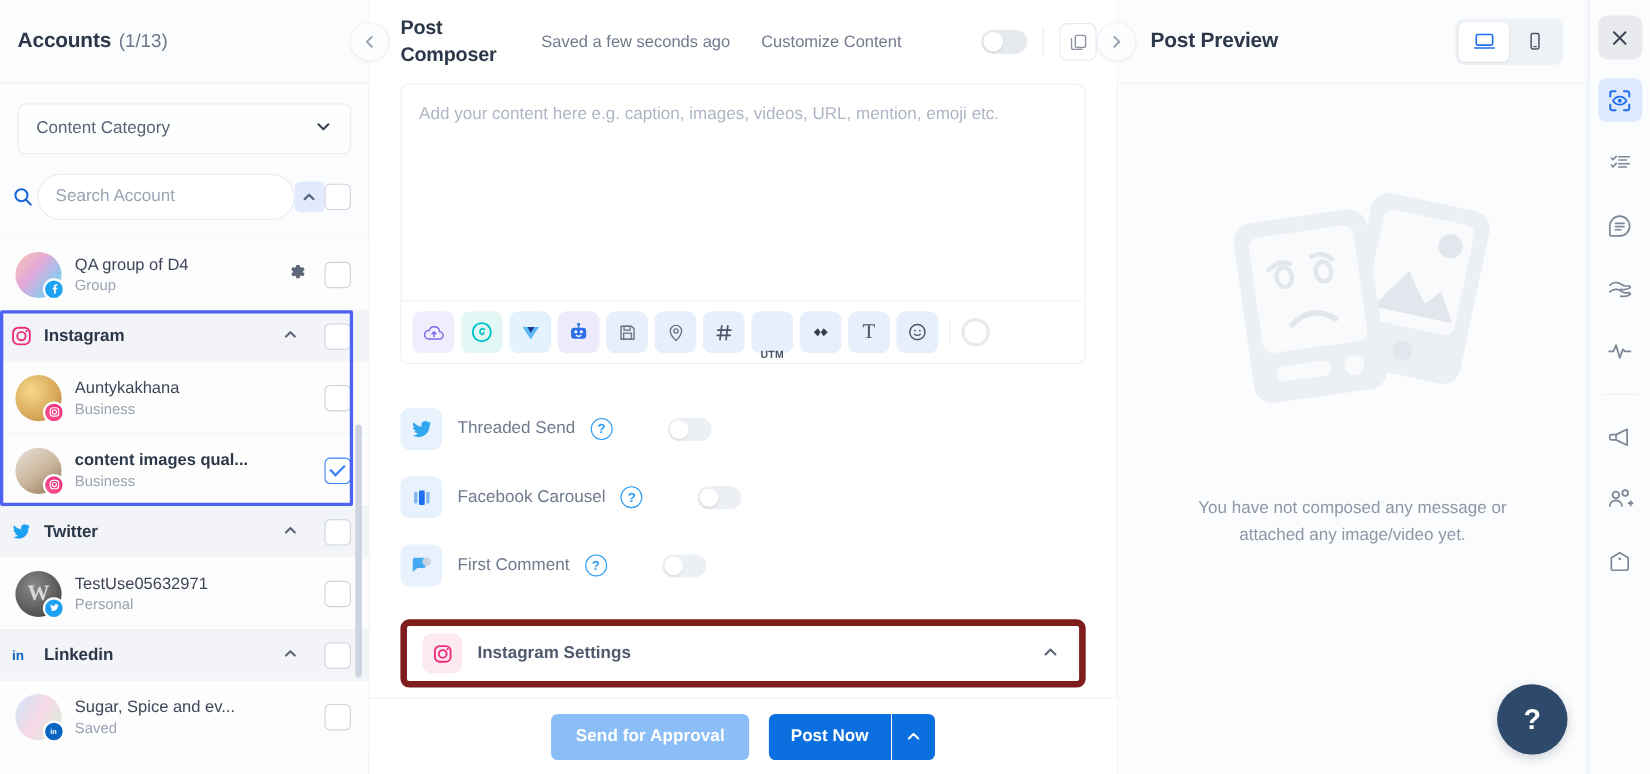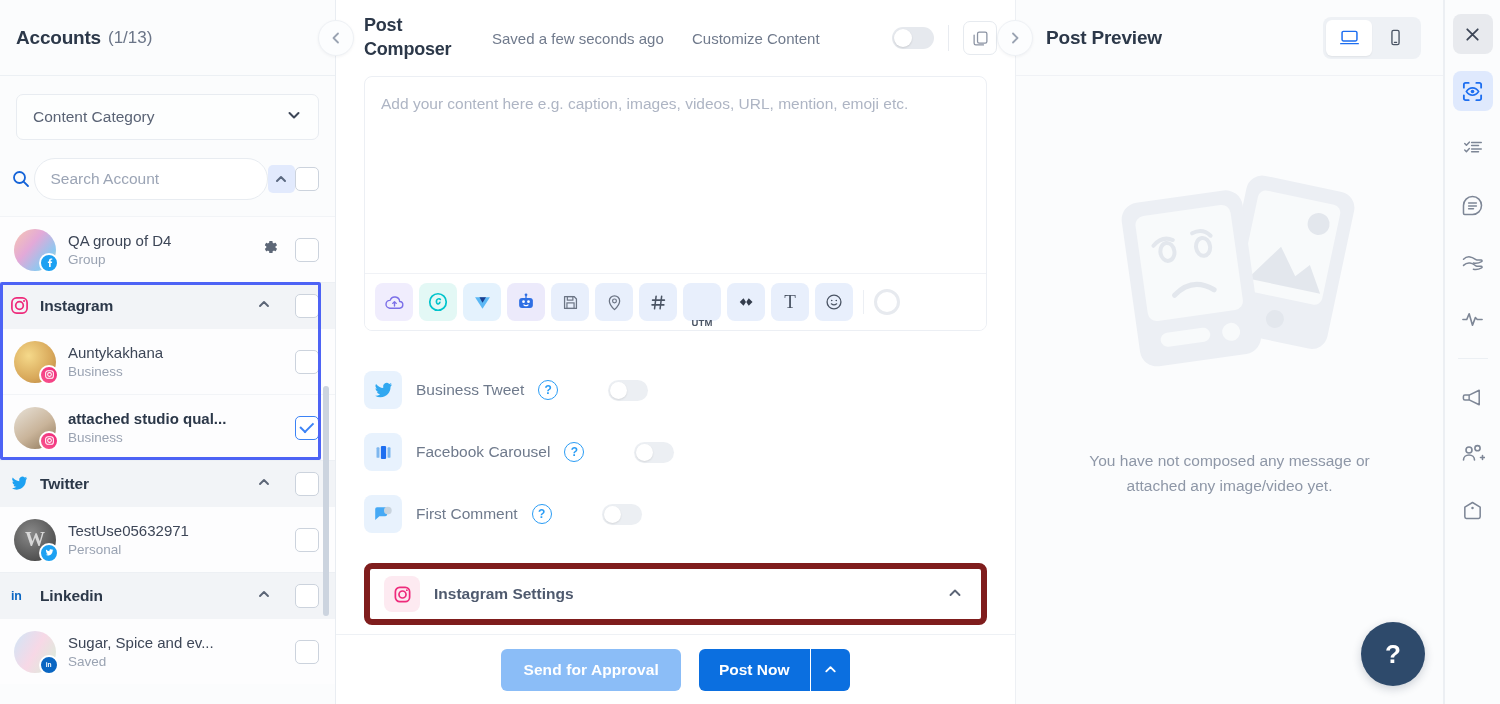--- a/index.html
+++ b/index.html
@@ -451,21 +451,21 @@
             <div class="avatar-wrap">
               <div class="avatar" style="background:linear-gradient(145deg,#e8e2d8,#c9b49a 55%,#8b7355);"></div>
               <div class="badge ig">
                 <svg width="11" height="11" viewBox="0 0 20 20">
                     <rect x="3" y="3" width="14" height="14" rx="4.4" stroke="#fff" stroke-width="1.9" fill="none"></rect>
                     <circle cx="10" cy="10" r="3.4" stroke="#fff" stroke-width="1.9" fill="none"></circle>
                   </svg>
               </div>
             </div>
             <div class="acct-meta">
-              <div class="acct-name bold">attached studio qual...</div>
+              <div class="acct-name bold">content images qual...</div>
               <div class="acct-sub">Business</div>
             </div>
             <div class="cb checked"></div>
           </div>
 
           <div class="ig-sel-box" style="height:100%;"></div>
         </div>
 
         <div class="group-head">
           <span class="gicon">
@@ -630,21 +630,21 @@
         </div>
       </div>
 
       <div class="opts">
         <div class="opt-row">
           <div class="opt-icon">
             <svg width="21" height="21" viewBox="0 0 20 20">
                 <path fill="#31a8f0" d="M18 4.3c-.6.27-1.25.45-1.93.53.7-.42 1.23-1.08 1.48-1.87-.65.39-1.37.67-2.13.82A3.35 3.35 0 0 0 9.7 6.84c0 .26.03.52.08.76A9.5 9.5 0 0 1 2.9 3.77a3.35 3.35 0 0 0 1.04 4.47 3.3 3.3 0 0 1-1.52-.42v.04a3.35 3.35 0 0 0 2.69 3.28c-.28.08-.57.12-.88.12-.21 0-.42-.02-.63-.06a3.36 3.36 0 0 0 3.13 2.33A6.73 6.73 0 0 1 2 14.96a9.48 9.48 0 0 0 5.14 1.5c6.17 0 9.54-5.1 9.54-9.53v-.43A6.8 6.8 0 0 0 18 4.3z"></path>
               </svg>
           </div>
-          <div class="opt-label">Business Tweet</div>
+          <div class="opt-label">Threaded Send</div>
           <div class="q-icon">?</div>
           <div class="opt-toggle"></div>
         </div>
 
         <div class="opt-row">
           <div class="opt-icon">
             <svg width="21" height="21" viewBox="0 0 24 24">
                 <rect x="4" y="6" width="3.4" height="12" rx="1" fill="#7eb7ef"></rect>
                 <rect x="9" y="4.5" width="6" height="15" rx="1.3" fill="#1d6ef0"></rect>
                 <rect x="16.6" y="6" width="3.4" height="12" rx="1" fill="#7eb7ef"></rect>

